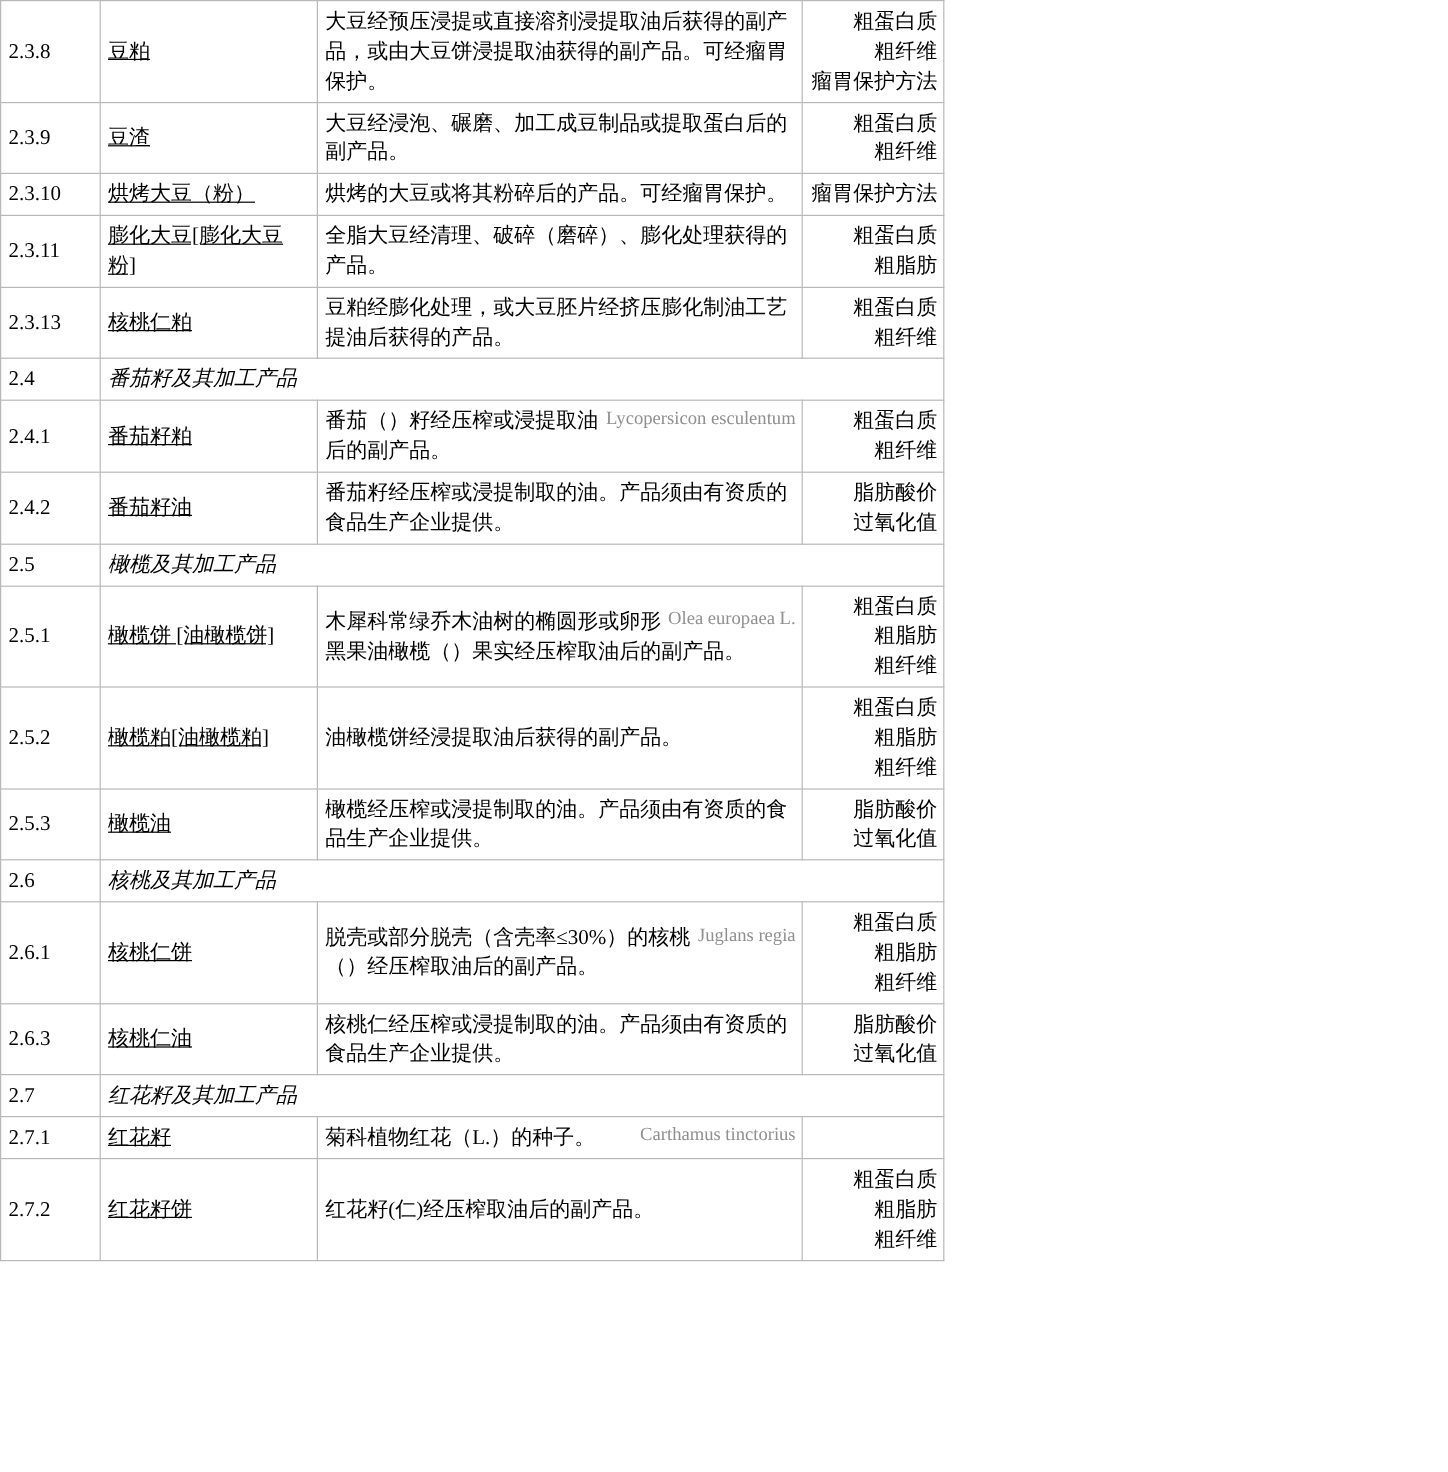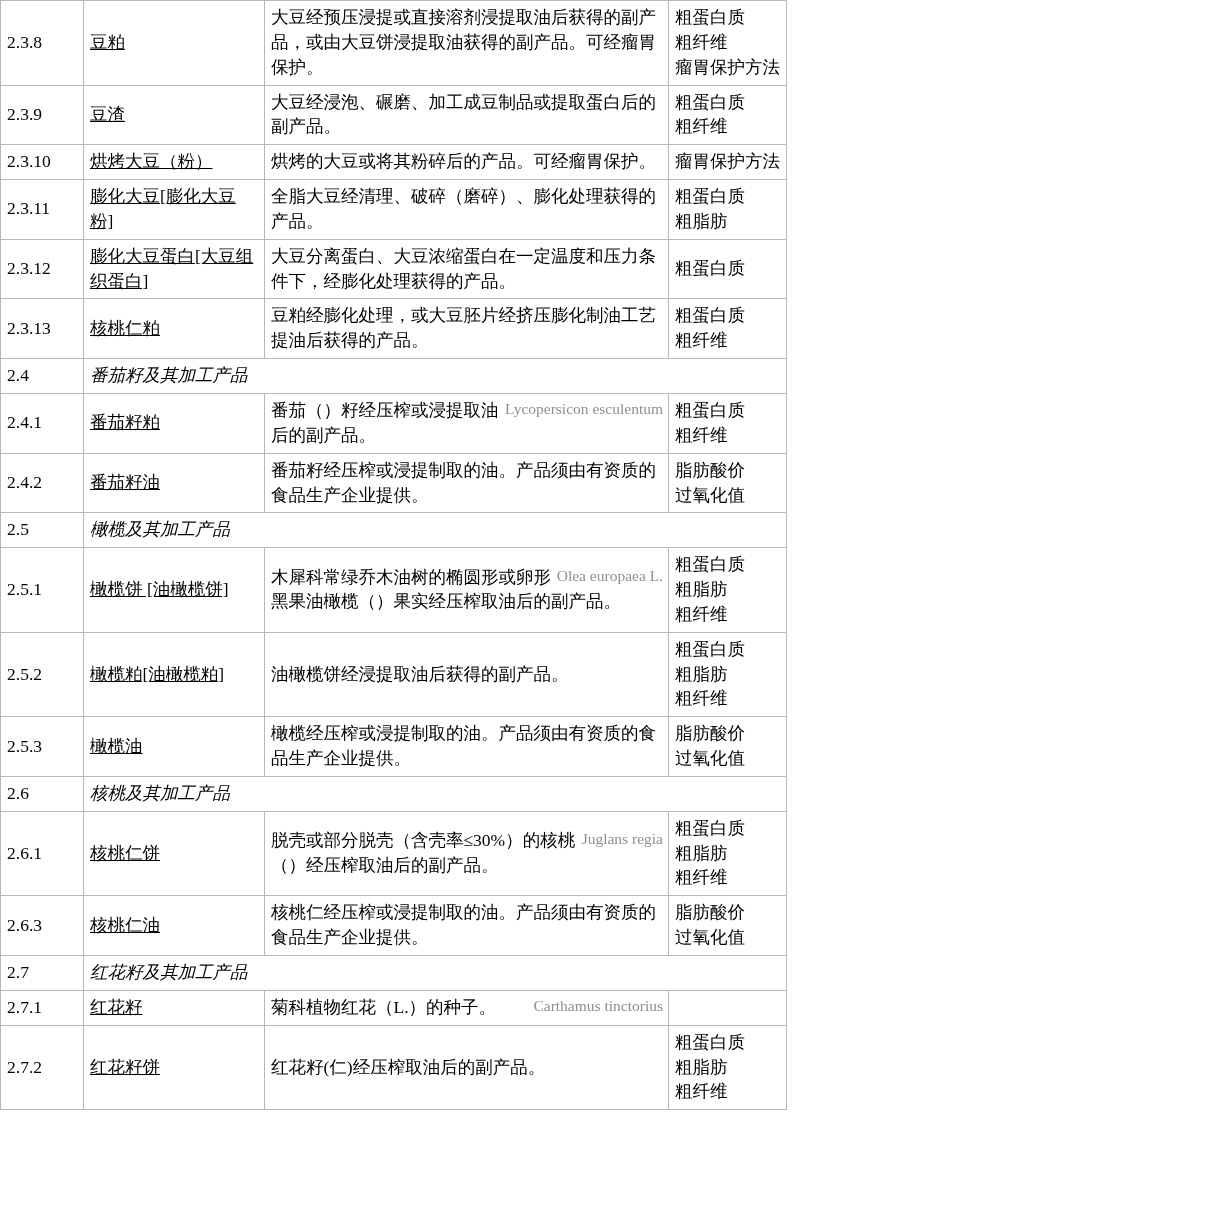--- a/index.html
+++ b/index.html
@@ -44,20 +44,21 @@
     padding-left: 9px;
     text-decoration: underline;
   }
   td.desc {
     padding-left: 7px;
     position: relative;
   }
   td.idx {
     padding-left: 6px;
     line-height: 1.52;
+    text-align: right;
   }
   td.group {
     padding-left: 9px;
     font-style: italic;
   }
   .sci {
     color: #8f8f8f;
     font-size: 15.5px;
     font-family: "Liberation Serif", serif;
   }
@@ -120,28 +121,20 @@
         <tr>
           <td class="code">2.3.11</td>
           <td class="name">膨化大豆[膨化大豆粉]</td>
           <td class="desc"><span>全脂大豆经清理、破碎（磨碎）、膨化处理获得的产品。</span></td>
           <td class="idx">
             <span class="idx-line nowrapline">粗蛋白质</span>
             <span class="idx-line nowrapline">粗脂肪</span>
           </td>
         </tr>
         <tr>
-          <td class="code">2.3.12</td>
-          <td class="name">膨化大豆蛋白[大豆组织蛋白]</td>
-          <td class="desc"><span>大豆分离蛋白、大豆浓缩蛋白在一定温度和压力条件下，经膨化处理获得的产品。</span></td>
-          <td class="idx">
-            <span class="idx-line nowrapline">粗蛋白质</span>
-          </td>
-        </tr>
-        <tr>
           <td class="code">2.3.13</td>
           <td class="name">核桃仁粕</td>
           <td class="desc"><span>豆粕经膨化处理，或大豆胚片经挤压膨化制油工艺提油后获得的产品。</span></td>
           <td class="idx">
             <span class="idx-line nowrapline">粗蛋白质</span>
             <span class="idx-line nowrapline">粗纤维</span>
           </td>
         </tr>
         <tr>
           <td class="code">2.4</td>

